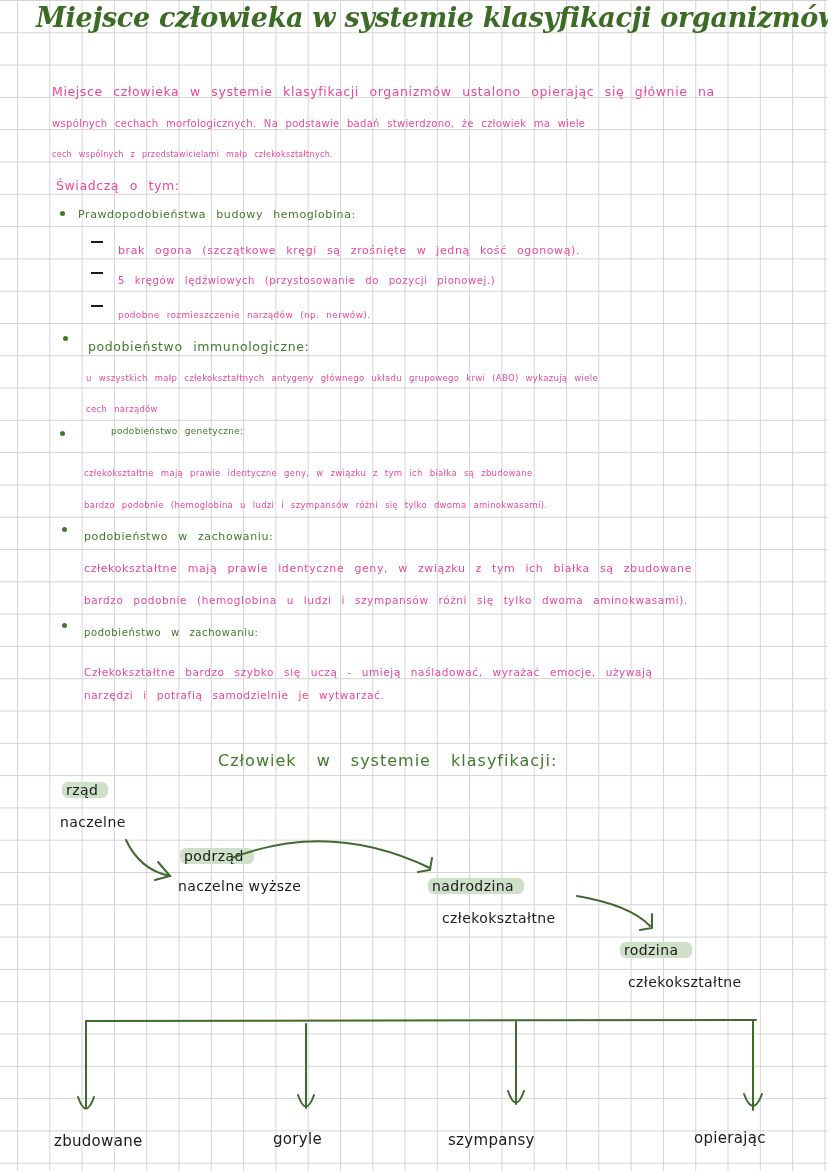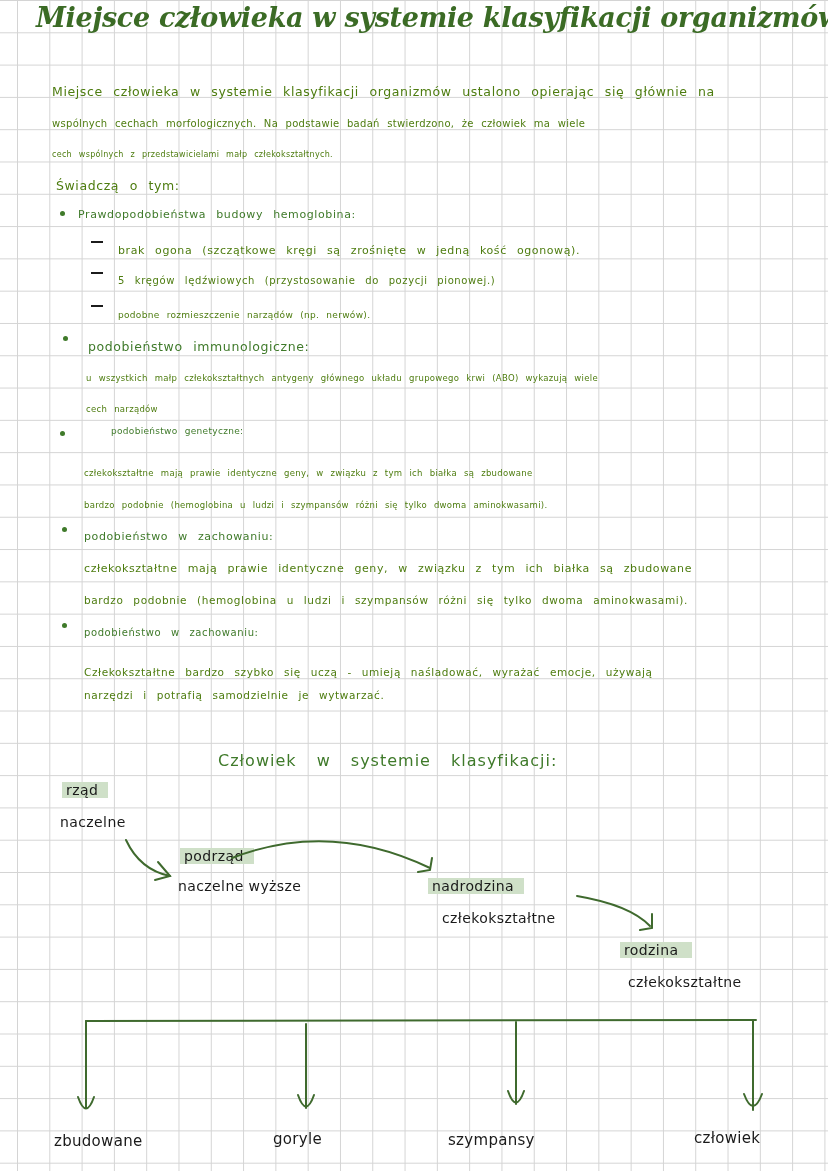--- a/index.html
+++ b/index.html
@@ -13,28 +13,28 @@
       background-position: 17px 0px;
       font-family: "DejaVu Sans", sans-serif;
       color: #1a1a1a;
     }
     .abs { position: absolute; white-space: nowrap; }
     .title {
       left: 36px; top: 2px;
       font-family: "DejaVu Serif", serif; font-style: italic; font-weight: bold;
       font-size: 27px; color: #3b6b25; letter-spacing: -0.3px;
     }
-    .hand { font-size: 11px; letter-spacing: 0.6px; word-spacing: 6px; color: #4d7c0f; }
+    .hand { font-size: 11px; letter-spacing: 0.6px; word-spacing: 6px; color: #ec4899; }
     .hand.big { font-size: 12.5px; }
     .hand.small { font-size: 9px; letter-spacing: 0.3px; word-spacing: 4px; }
     .green { color: #3f7a2a; }
     .bullet { width: 5px; height: 5px; border-radius: 50%; background: #3f7a2a; }
     .dash { width: 12px; height: 2px; background: #1b1b1b; }
     .section-title { font-size: 16px; letter-spacing: 1px; word-spacing: 14px; color: #3f7a2a; }
-    .hl { background: #cfe0c8; border-radius: 0; padding: 0 10px 0 4px; font-size: 13px; }
+    .hl { background: #cfe0c8; border-radius: 6px; padding: 0 10px 0 4px; font-size: 13px; }
     .node { font-size: 14px; letter-spacing: 0.4px; }
     .leaf { font-size: 15px; letter-spacing: 0.3px; }
     svg.overlay { position: absolute; left: 0; top: 0; width: 828px; height: 1171px; pointer-events: none; }
   </style>
 </head>
 <body>
 
 <div class="abs title">Miejsce człowieka w systemie klasyfikacji organizmów</div>
 
 <div class="abs hand big" style="left:52px; top:84px;">Miejsce człowieka w systemie klasyfikacji organizmów ustalono opierając się głównie na</div>
@@ -101,13 +101,13 @@
     <path d="M78 1097 Q86 1120 94 1097"></path>
     <path d="M298 1095 Q306 1118 314 1095"></path>
     <path d="M508 1091 Q516 1114 524 1091"></path>
     <path d="M744 1094 Q753 1118 762 1094"></path>
   </g>
 </svg>
 
 <div class="abs leaf" style="left:54px; top:1132px;">zbudowane</div>
 <div class="abs leaf" style="left:273px; top:1130px;">goryle</div>
 <div class="abs leaf" style="left:448px; top:1131px;">szympansy</div>
-<div class="abs leaf" style="left:694px; top:1129px;">człowiek</div>
+<div class="abs leaf" style="left:694px; top:1129px;">opierając</div>
 
 </body></html>

